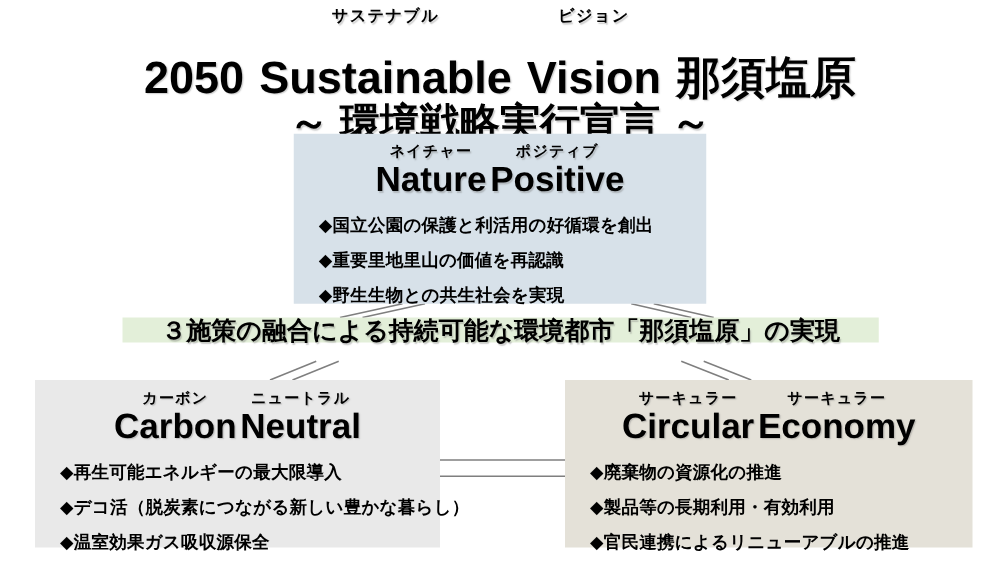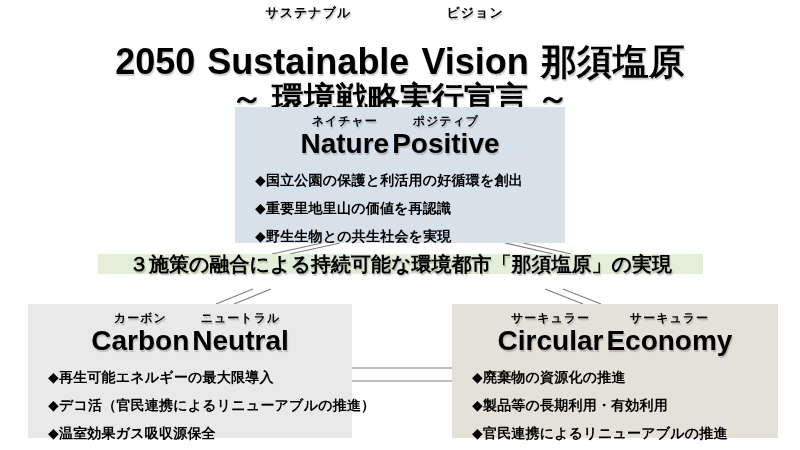--- a/index.html
+++ b/index.html
@@ -95,21 +95,21 @@
         <span class="rt">カーボン</span>
         <span class="rb">Carbon</span>
       </span>
       <span class="rword">
         <span class="rt">ニュートラル</span>
         <span class="rb">Neutral</span>
       </span>
     </div>
     <ul class="bullets">
       <li>◆再生可能エネルギーの最大限導入</li>
-      <li>◆デコ活（官民連携によるリニューアブルの推進）</li>
+      <li>◆デコ活（脱炭素につながる新しい豊かな暮らし）</li>
       <li>◆温室効果ガス吸収源保全</li>
     </ul>
   </section>
 
   <section class="box box-ce" style="background: rgb(228, 225, 216);">
     <div class="box-title-row shadowed">
       <span class="rword">
         <span class="rt">サーキュラー</span>
         <span class="rb">Circular</span>
       </span>

